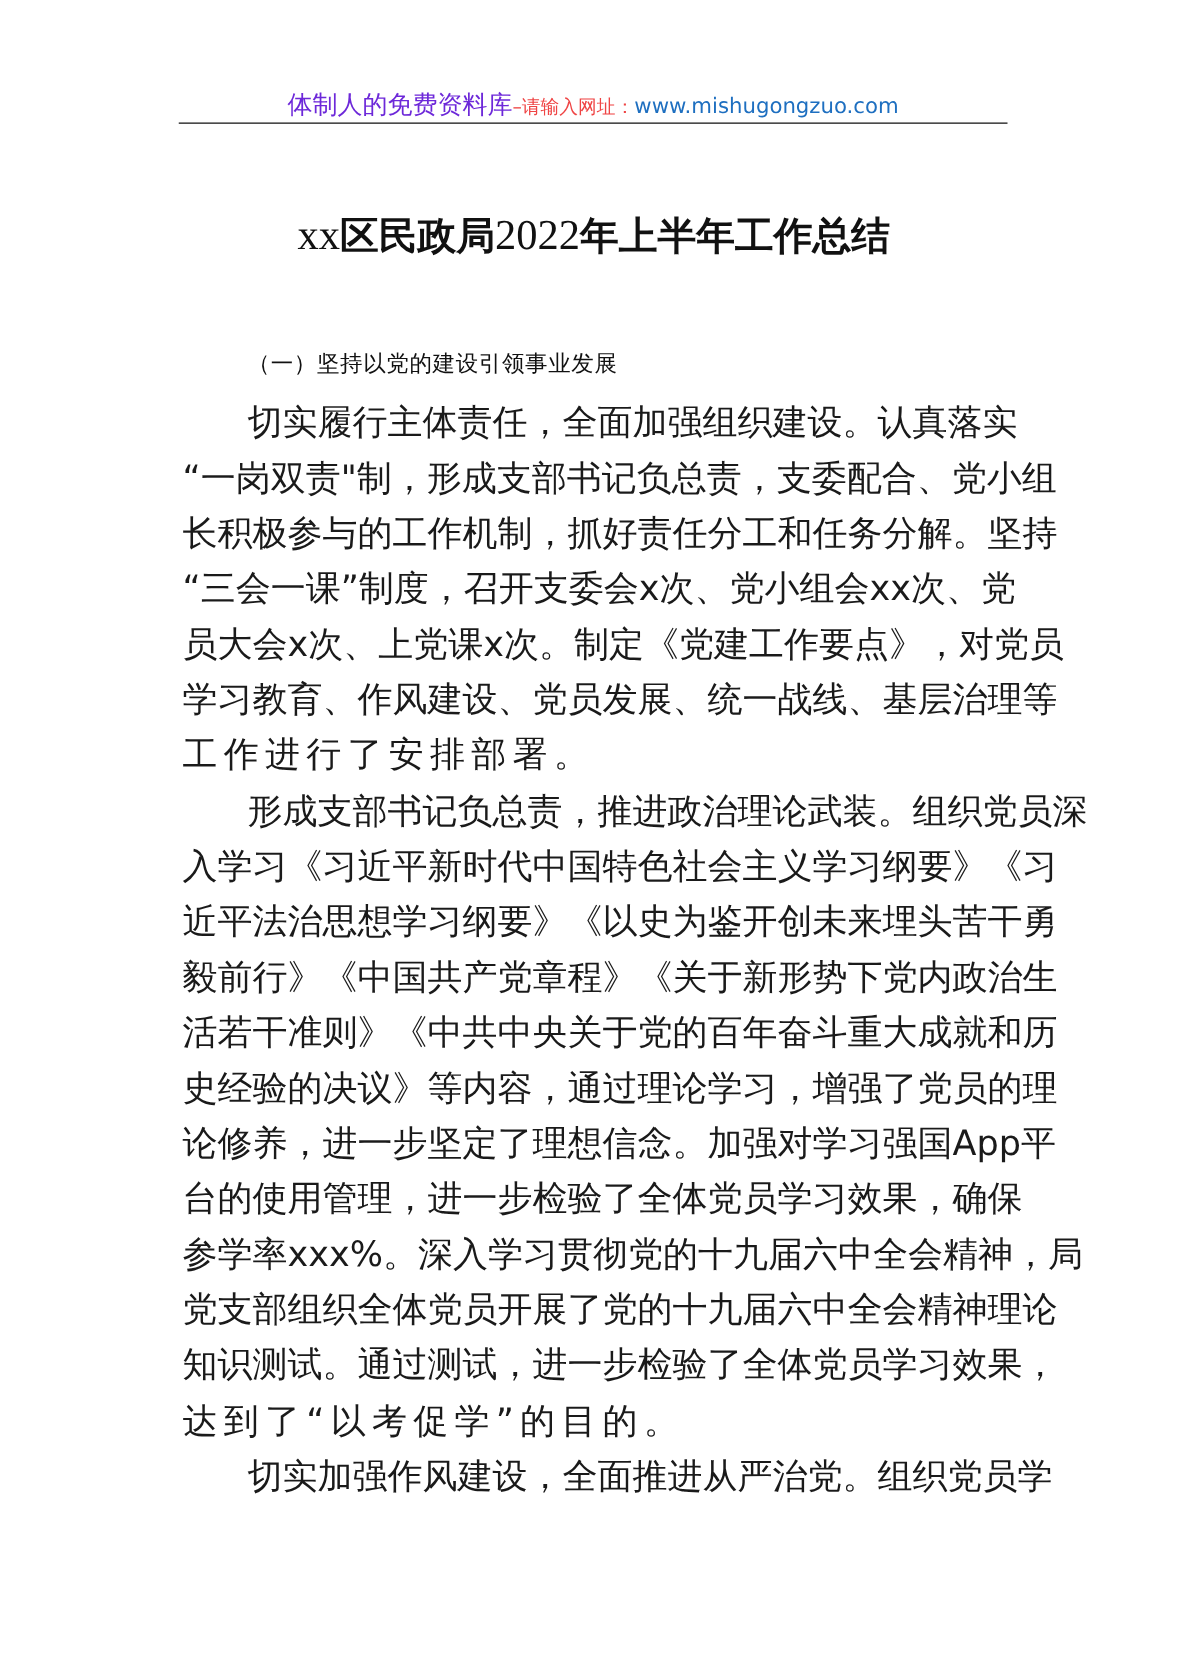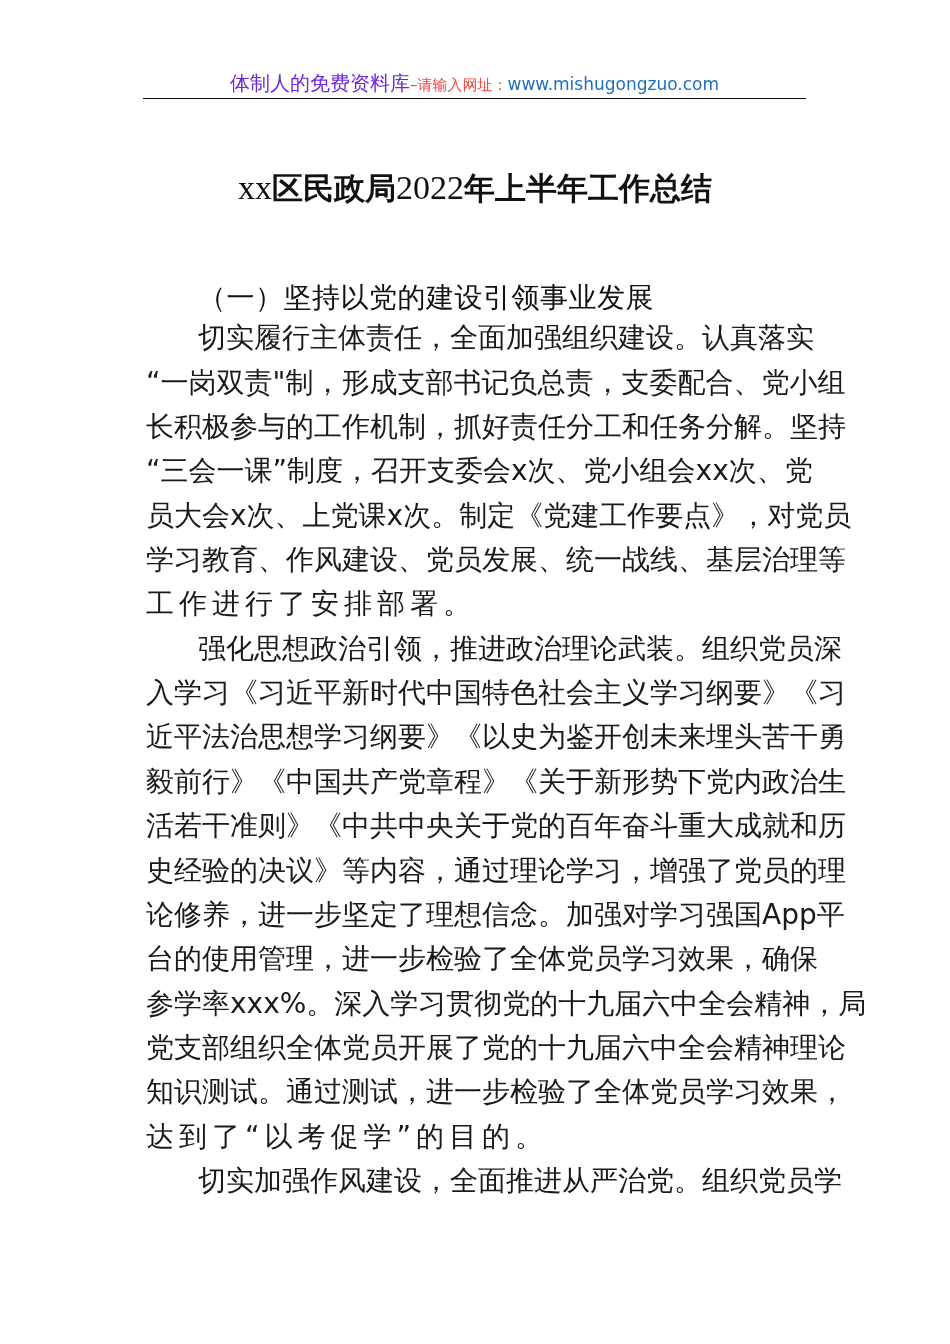--- a/index.html
+++ b/index.html
@@ -17,21 +17,21 @@
     border-top: 1.5px solid #111111;
   }
   .title {
     position: absolute; left: 0; top: 168px; width: 950px; text-align: center;
     font-family: "DejaVu Serif", serif; font-size: 31px; color: #111111;
     font-weight: bold; letter-spacing: 0px; white-space: nowrap;
   }
   .title .latin { font-family: Liberation Serif, serif; font-weight: normal; font-size: 34px; }
   .section-heading {
     position: absolute; left: 198px; top: 279px;
-    font-family: "DejaVu Sans", sans-serif; font-size: 28px; color: #111111;
+    font-family: "DejaVu Sans", sans-serif; font-size: 18px; color: #111111;
     white-space: nowrap; letter-spacing: 0.5px;
   }
   .line {
     position: absolute; left: 146px; width: 659px; height: 30px;
     font-family: "DejaVu Sans", sans-serif; font-size: 28px; color: #1a1a1a;
     white-space: nowrap; line-height: 30px;
     text-align: justify; text-align-last: justify;
   }
   .line.indent { left: 198px; width: 607px; }
   .line.last { text-align-last: left; letter-spacing: 5px; }
@@ -49,21 +49,21 @@
 <div class="section-heading">（一）坚持以党的建设引领事业发展</div>
 
 <div class="line indent" style="top:323px">切实履行主体责任，全面加强组织建设。认真落实</div>
 <div class="line" style="top:368px">“一岗双责"制，形成支部书记负总责，支委配合、党小组</div>
 <div class="line" style="top:412px">长积极参与的工作机制，抓好责任分工和任务分解。坚持</div>
 <div class="line" style="top:456px">“三会一课”制度，召开支委会x次、党小组会xx次、党</div>
 <div class="line" style="top:501px">员大会x次、上党课x次。制定《党建工作要点》，对党员</div>
 <div class="line" style="top:545px">学习教育、作风建设、党员发展、统一战线、基层治理等</div>
 <div class="line last" style="top:589px">工作进行了安排部署。</div>
 
-<div class="line indent" style="top:634px">强化思想政治引领，推进政治理论武装。组织党员深</div>
+<div class="line indent" style="top:634px">形成支部书记负总责，推进政治理论武装。组织党员深</div>
 <div class="line" style="top:678px">入学习《习近平新时代中国特色社会主义学习纲要》《习</div>
 <div class="line" style="top:722px">近平法治思想学习纲要》《以史为鉴开创未来埋头苦干勇</div>
 <div class="line" style="top:767px">毅前行》《中国共产党章程》《关于新形势下党内政治生</div>
 <div class="line" style="top:811px">活若干准则》《中共中央关于党的百年奋斗重大成就和历</div>
 <div class="line" style="top:856px">史经验的决议》等内容，通过理论学习，增强了党员的理</div>
 <div class="line" style="top:900px">论修养，进一步坚定了理想信念。加强对学习强国App平</div>
 <div class="line" style="top:944px">台的使用管理，进一步检验了全体党员学习效果，确保</div>
 <div class="line" style="top:989px">参学率xxx%。深入学习贯彻党的十九届六中全会精神，局</div>
 <div class="line" style="top:1033px">党支部组织全体党员开展了党的十九届六中全会精神理论</div>
 <div class="line" style="top:1077px">知识测试。通过测试，进一步检验了全体党员学习效果，</div>

